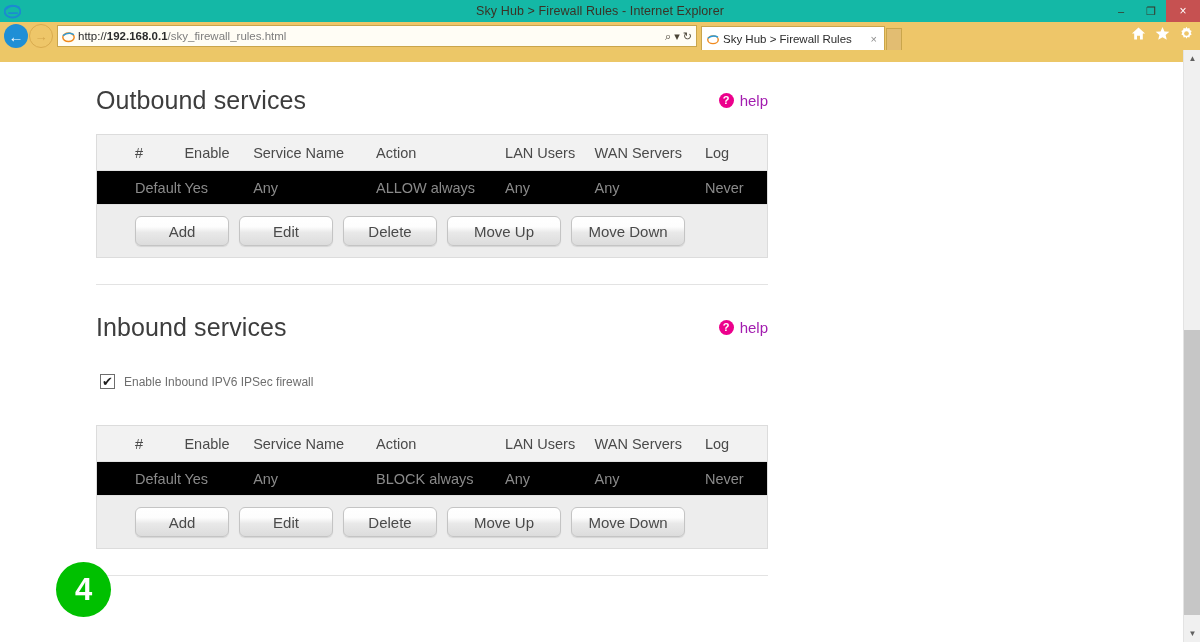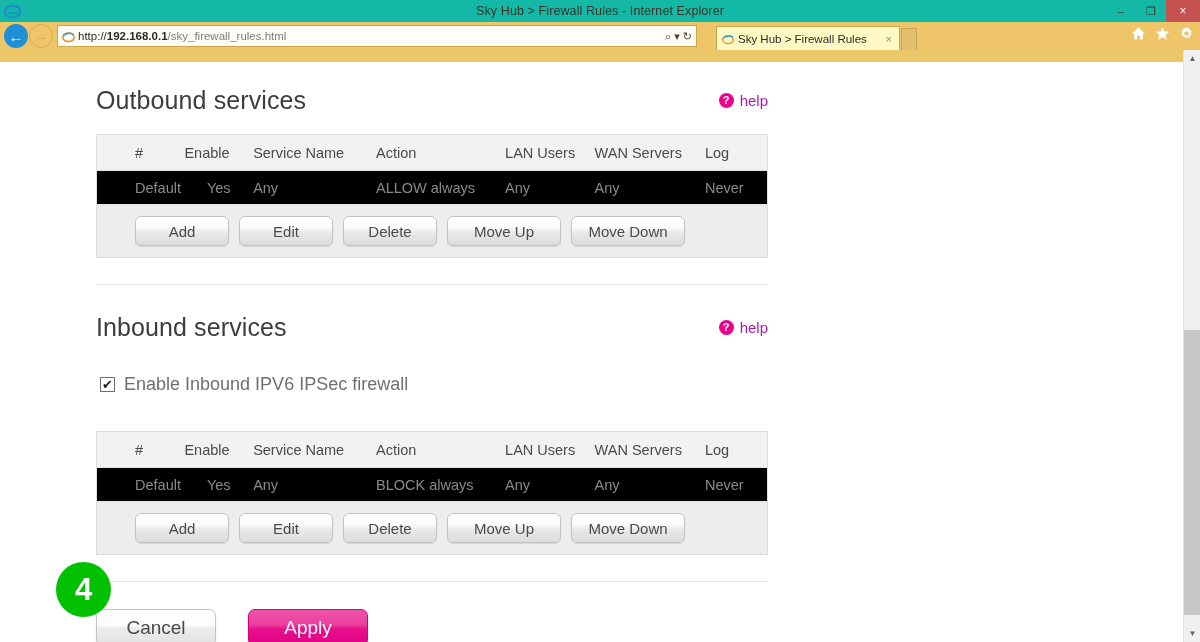--- a/index.html
+++ b/index.html
@@ -46,24 +46,23 @@
     background: #fffdf5; border: 1px solid #c9a54c;
     display: flex; align-items: center; padding: 0 4px; position: relative;
   }
   .addr-favicon { width: 13px; height: 13px; margin-right: 3px; flex:0 0 auto;}
   .addr-url { font-size: 11.5px; color: #2b2b2b; white-space: nowrap; flex:1; }
   .addr-url .dim { color: #7d7d7d; }
   .addr-icons { display:flex; align-items:center; gap:3px; color:#4a4436; font-size:11px; }
 
   .tabstrip { display: flex; align-items: flex-end; height: 28px; margin-left: 4px; }
   .tab {
-    height: 24px; background: #fef9c3; border: 1px solid #c9a54c; border-bottom: none;
+    height: 24px; background: #ffffff; border: 1px solid #c9a54c; border-bottom: none;
     display: flex; align-items: center; padding: 0 4px 0 5px; gap: 4px;
     min-width: 184px;
-    margin-left: 15px;
   }
   .tab-favicon { width: 12px; height: 12px; flex:0 0 auto; }
   .tab-title { font-size: 11.5px; color: #2b2b2b; white-space: nowrap; flex:1;}
   .tab-close { font-size: 11px; color: #8c8c8c; padding: 0 3px; }
   .tab-new {
     width: 16px; height: 22px; background: #e2bd72; border: 1px solid #c9a54c;
     border-bottom:none; margin-left: 1px;
   }
   .chrome-right {
     position: absolute; right: 6px; top: 4px; display: flex; gap: 9px;
@@ -101,21 +100,21 @@
   }
   table.fw thead th {
     background: #f2f2f2; font-weight: 400; font-size: 14.5px; color: #4a4a4a;
     text-align: left; padding: 9px 0 9px 0; height: 36px;
   }
   table.fw tbody td {
     background: #000000; font-size: 14.5px; color: #8a8a8a; padding: 8px 0;
     height: 34px; border-top: 1px solid #e2e2e2;
   }
   .c-num   { width: 74px; padding-left: 38px !important; }
-  .c-en    { width: 66px; text-align: center; }
+  .c-en    { width: 66px; }
   .c-svc   { width: 118px; }
   .c-act   { width: 124px; }
   .c-lan   { width: 86px; }
   .c-wan   { width: 106px; }
   .c-log   { width: 60px; }
 
   .btnrow-cell { background: #ededed !important; border-top: 1px solid #e2e2e2; padding: 11px 0 11px 38px !important; }
   .btnrow { display: flex; gap: 10px; }
 
   .btn {
@@ -129,21 +128,21 @@
   .btn.wide { min-width: 114px; }
 
   hr.sep { border: none; border-top: 1px solid #e3e3e3; width: 672px; margin: 0 0 0 96px; }
 
   .chk-row { display: flex; align-items: center; gap: 9px; margin-left: 100px; }
   .chkbox {
     width: 15px; height: 15px; border: 1px solid #6d6d6d; background: #fff;
     display:flex; align-items:center; justify-content:center;
     font-size: 13px; color: #1d1d1d; line-height: 1;
   }
-  .chk-label { font-size: 18px; color: #6f6f6f; }
+  .chk-label { font-size: 12px; color: #6f6f6f; }
 
   .badge4 {
     position: absolute; left: 56px; top: 500px;
     width: 55px; height: 55px; border-radius: 50%; background: #00c000;
     color: #fff; font-size: 31px; font-weight: bold;
     display:flex; align-items:center; justify-content:center;
     z-index: 5; font-family:"Liberation Sans", sans-serif;
   }
 
   .footer-btns { display:flex; gap: 32px; margin-left: 96px; }
@@ -341,24 +340,20 @@
               </div>
             </td>
           </tr>
         </tbody>
       </table>
 
       <div style="height:26px"></div>
       <hr class="sep">
       <div style="height:27px"></div>
 
-      <div class="footer-btns">
-        <div class="btn-cancel">Cancel</div>
-        <div class="btn-apply">Apply</div>
-      </div>
 
       <div class="badge4">4</div>
     </div>
   </div>
 
   <div class="scrollbar">
     <div class="sb-arrow up">▲</div>
     <div class="sb-thumb"></div>
     <div class="sb-arrow down">▼</div>
   </div>

